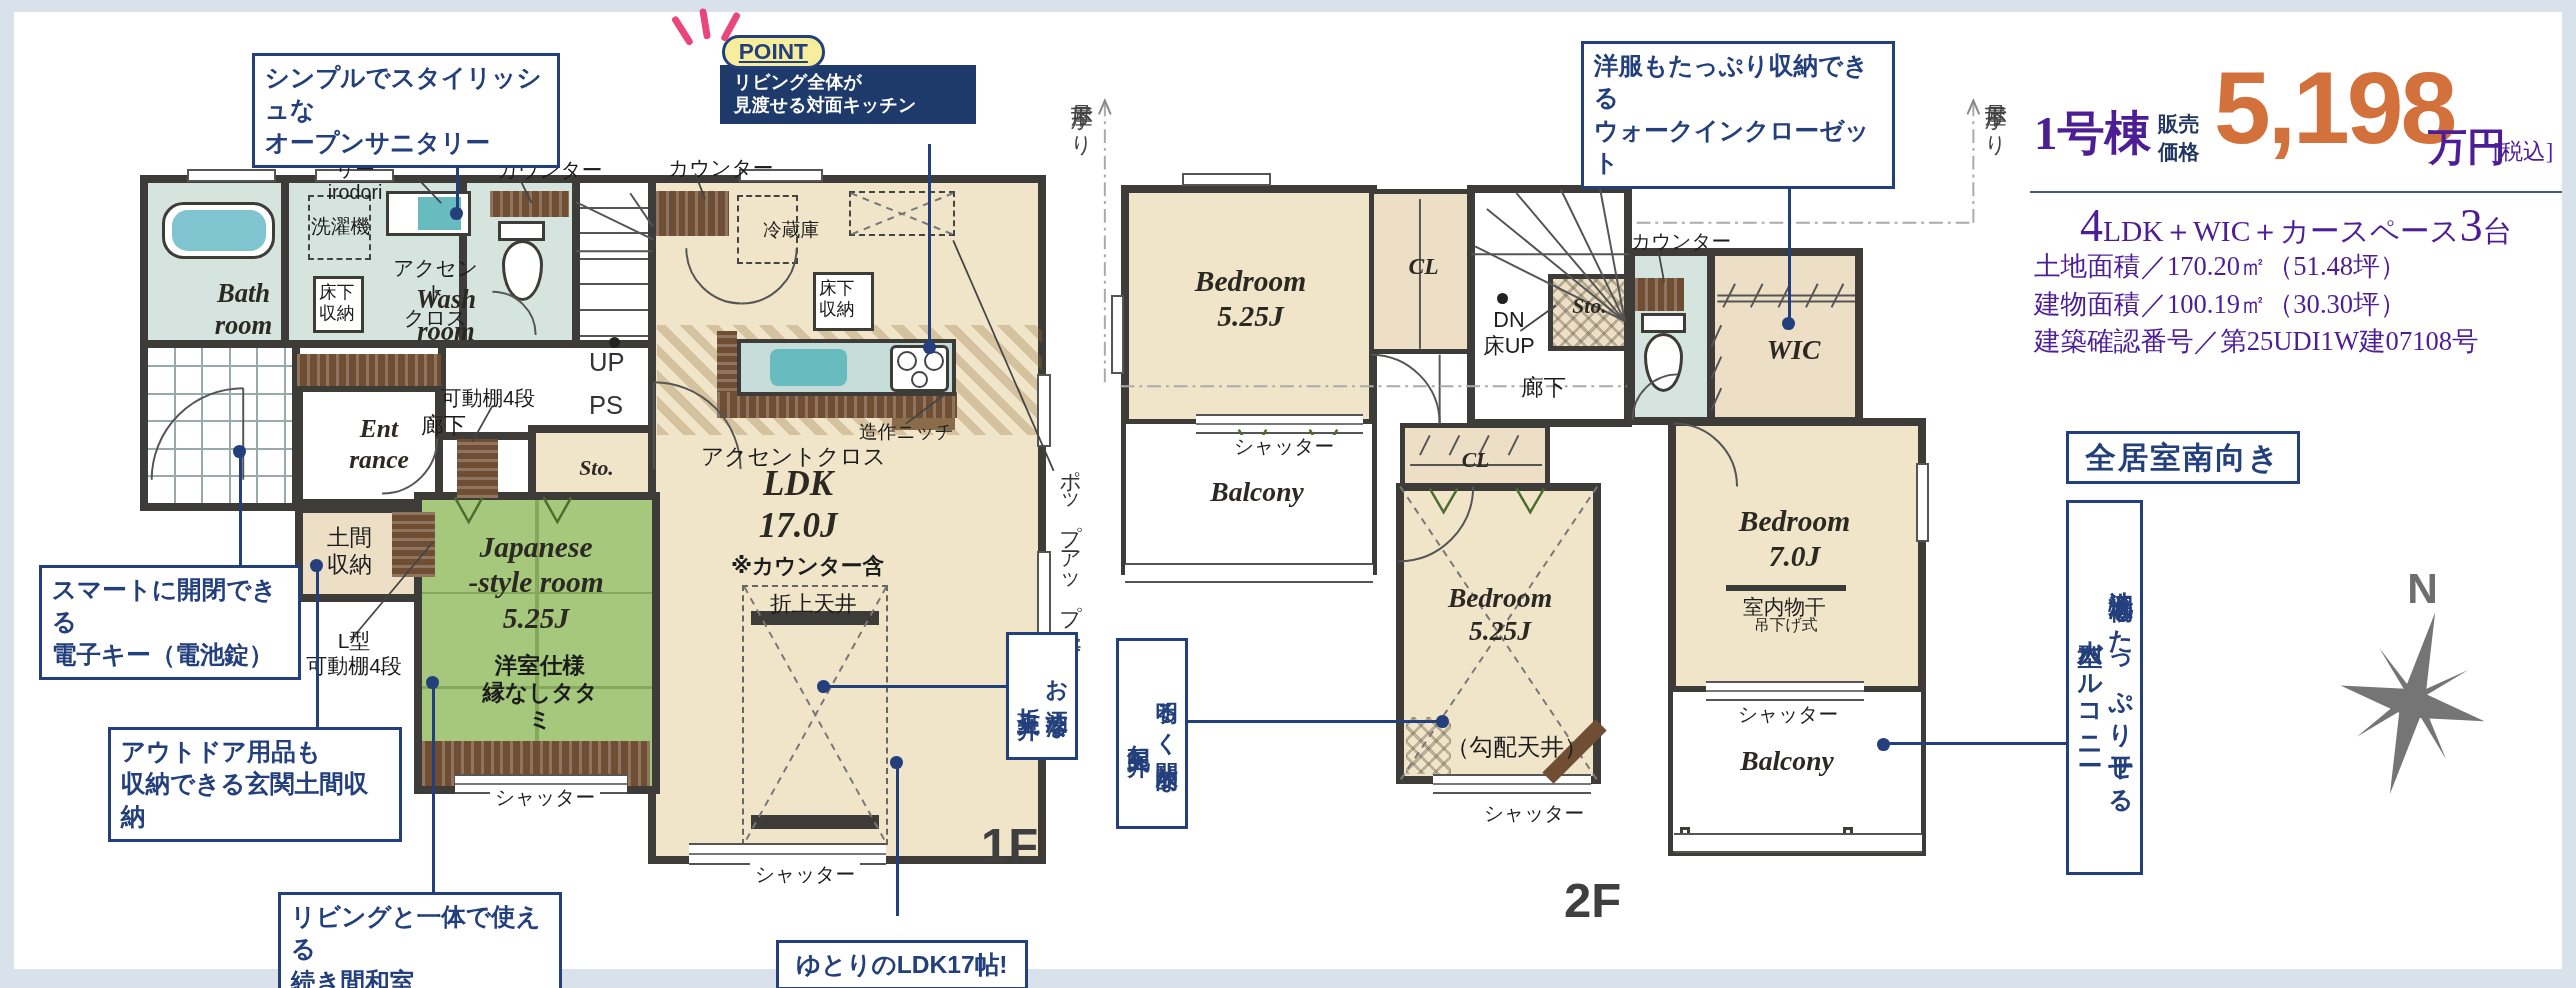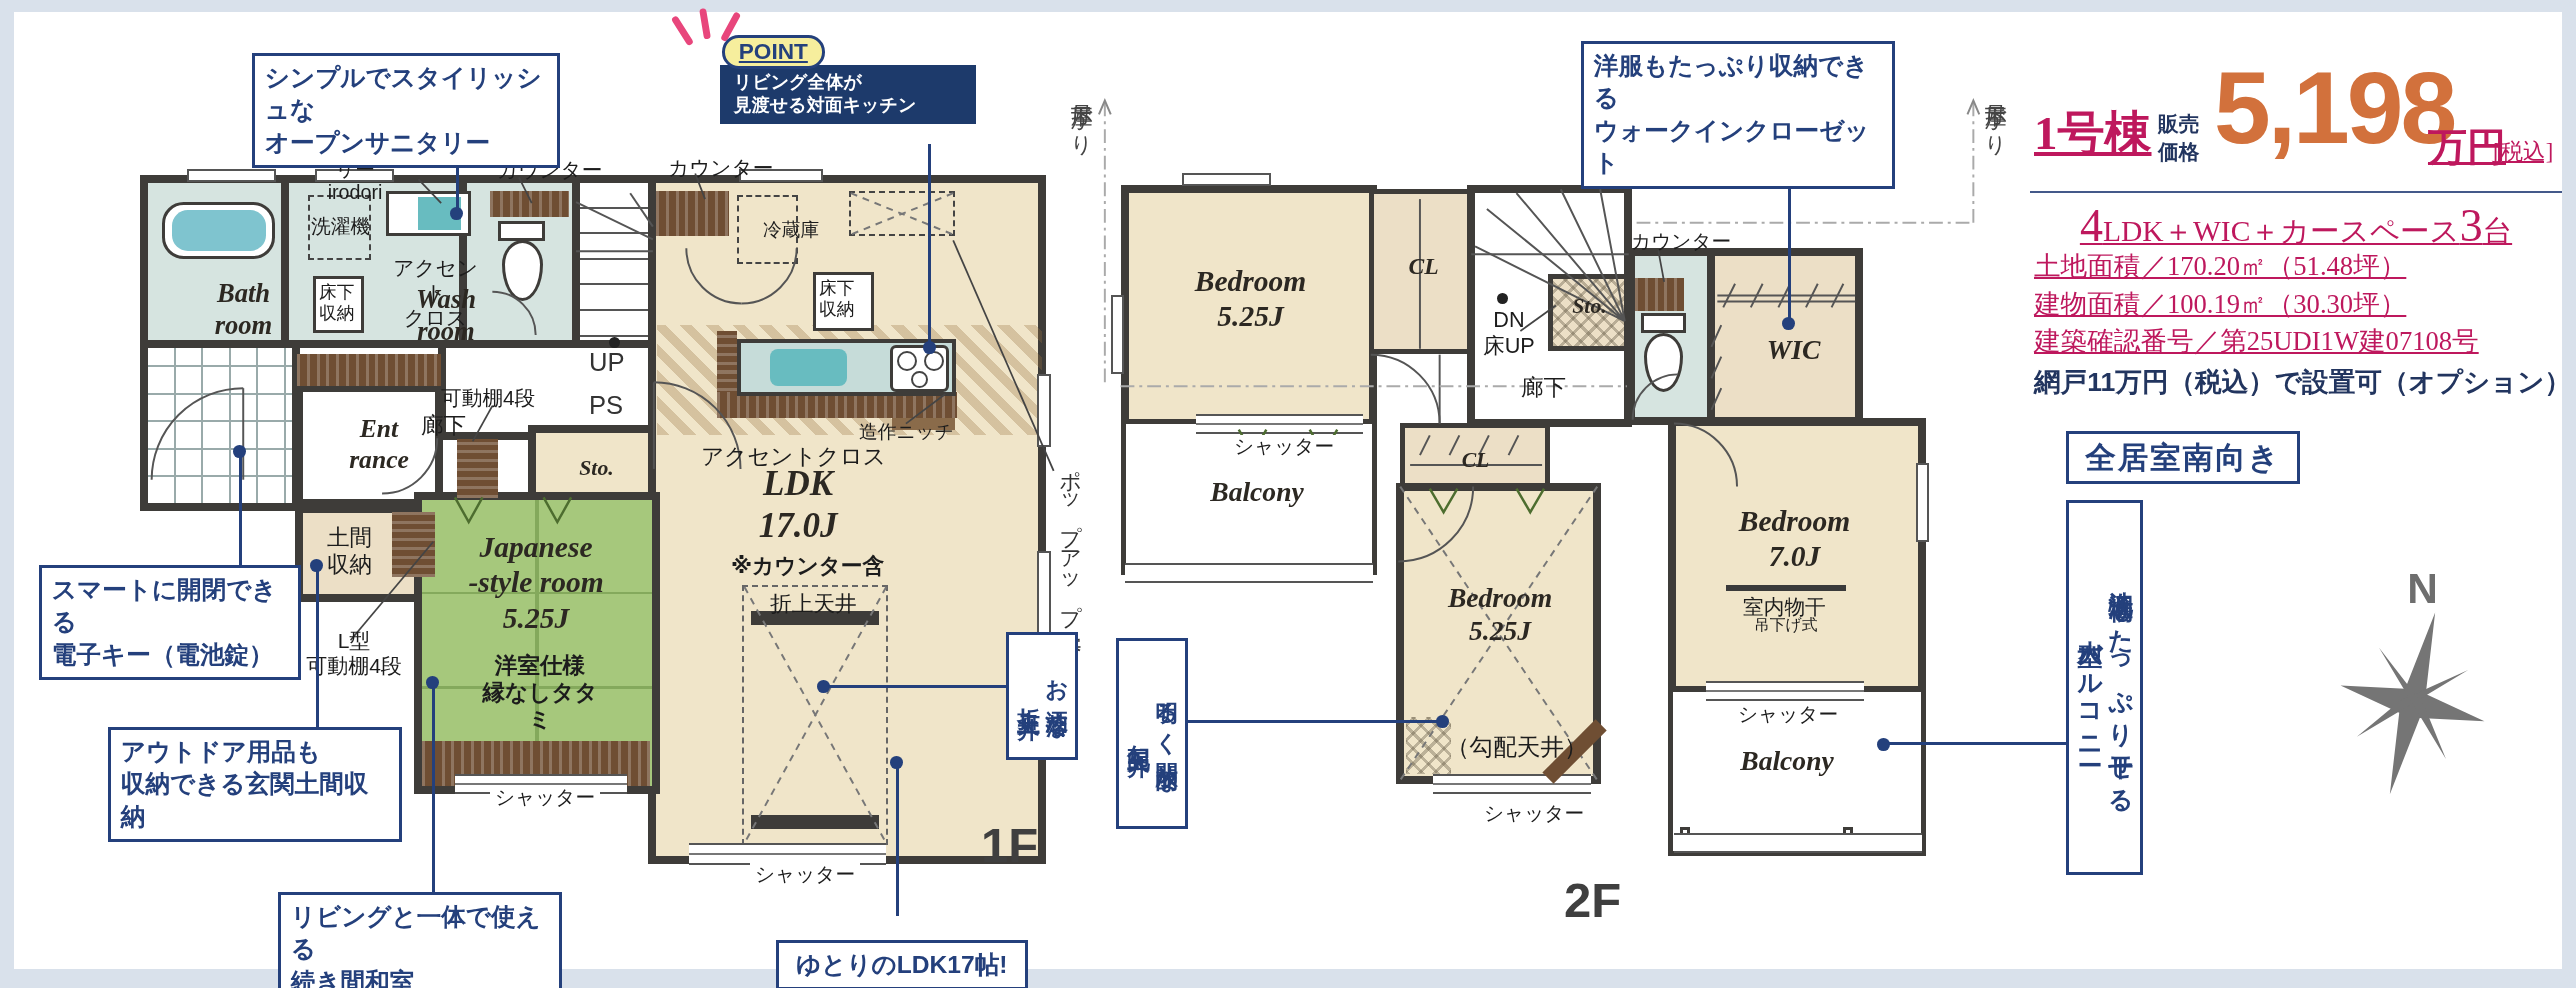--- a/index.html
+++ b/index.html
@@ -41,21 +41,21 @@
       linear-gradient(90deg,rgba(0,0,0,0) 0 49%,#84a95c 49% 51%,rgba(0,0,0,0) 51%),
       linear-gradient(180deg,rgba(0,0,0,0) 0 32%,#84a95c 32% 33%,rgba(0,0,0,0) 33% 65%,#84a95c 65% 66%,rgba(0,0,0,0) 66%);}
   
   .lbl{position:absolute;font-size:20.7px;line-height:1.2;color:#1c1c1c;white-space:pre-line;z-index:12;}
   .tag{background:#fff;padding:0 4.9px;}
   .rn{position:absolute;font-family:"Liberation Serif","DejaVu Serif",serif;font-style:italic;font-weight:bold;
       color:#2c2822;white-space:pre-line;text-align:center;line-height:1.2;z-index:12;}
   .vlbl{position:absolute;writing-mode:vertical-rl;font-size:21.7px;color:#333;letter-spacing:2px;z-index:12;white-space:pre-line;}
   .floorname{position:absolute;font-size:49px;font-weight:bold;color:#3f3f3f;z-index:12;}
   
-  .serifnavy{font-family:"Liberation Serif","DejaVu Serif",serif;color:#be185d;text-decoration:underline;}
+  .serifnavy{font-family:"Liberation Serif","DejaVu Serif",serif;color:#4c1d95;}
   .svgline{position:absolute;left:0;top:0;z-index:8;pointer-events:none;}
   .dotk{position:absolute;width:10.8px;height:10.8px;border-radius:50%;background:#222;z-index:12;}
 </style>
 </head>
 <body>
 
 <div id="canvas">
   <div id="page"></div>
 
   <div class="room teal" style="left:140px;top:175px;width:150px;height:173px;"></div>
@@ -275,21 +275,20 @@
   <div class="abs" style="left:2214px;top:57px;font-size:102px;font-weight:bold;color:#d2713c;letter-spacing:-3px;line-height:1;z-index:20;">5,198</div>
   <div class="abs serifnavy" style="left:2428px;top:120px;font-size:39px;font-weight:600;z-index:20;">万円</div>
   <div class="abs serifnavy" style="left:2493px;top:136px;font-size:22.6px;z-index:20;">[税込]</div>
   <div class="abs" style="left:2030px;top:191px;width:532px;height:2px;background:#44598a;z-index:20;"></div>
   <div class="abs serifnavy" style="left:2030px;top:199px;width:532px;text-align:center;font-size:29.5px;z-index:20;">
     <span style="font-size:46px;">4</span><span>LDK＋WIC＋カースペース</span><span style="font-size:46px;">3</span><span>台</span>
   </div>
   <div class="abs serifnavy" style="left:2034px;top:248px;font-size:26.6px;z-index:20;">土地面積／170.20㎡（51.48坪）</div>
   <div class="abs serifnavy" style="left:2034px;top:286px;font-size:26.6px;z-index:20;">建物面積／100.19㎡（30.30坪）</div>
   <div class="abs serifnavy" style="left:2034px;top:323px;font-size:26.6px;z-index:20;">建築確認番号／第25UDI1W建07108号</div>
-  <div class="abs" style="left:2034px;top:364px;font-size:26.6px;font-weight:bold;color:#22355f;z-index:20;">網戸11万円（税込）で設置可（オプション）</div>
   <div class="abs" style="left:2066px;top:431px;width:228px;height:47px;border:3px solid #24407c;color:#24407c;font-size:30.5px;font-weight:bold;text-align:center;line-height:47px;letter-spacing:2px;z-index:20;">全居室南向き</div>
 
   <svg class="abs" style="left:2324px;top:571px;z-index:20;" width="177" height="226" viewBox="0 0 100 128">
     <text x="47" y="18" font-size="24" font-weight="bold" fill="#6e6e6e" font-family="Liberation Sans, sans-serif">N</text>
     <g transform="rotate(14 50 75)" fill="#757575">
       <path d="M50 22 L56 68 L92 75 L56 82 L50 128 L44 82 L8 75 L44 68 Z"></path>
       <path d="M76 49 L57 68 L50 75 L43 82 L24 101 L43 75 Z"></path>
       <path d="M24 49 L43 68 L50 75 L57 82 L76 101 L57 75 Z"></path>
     </g>
   </svg>

